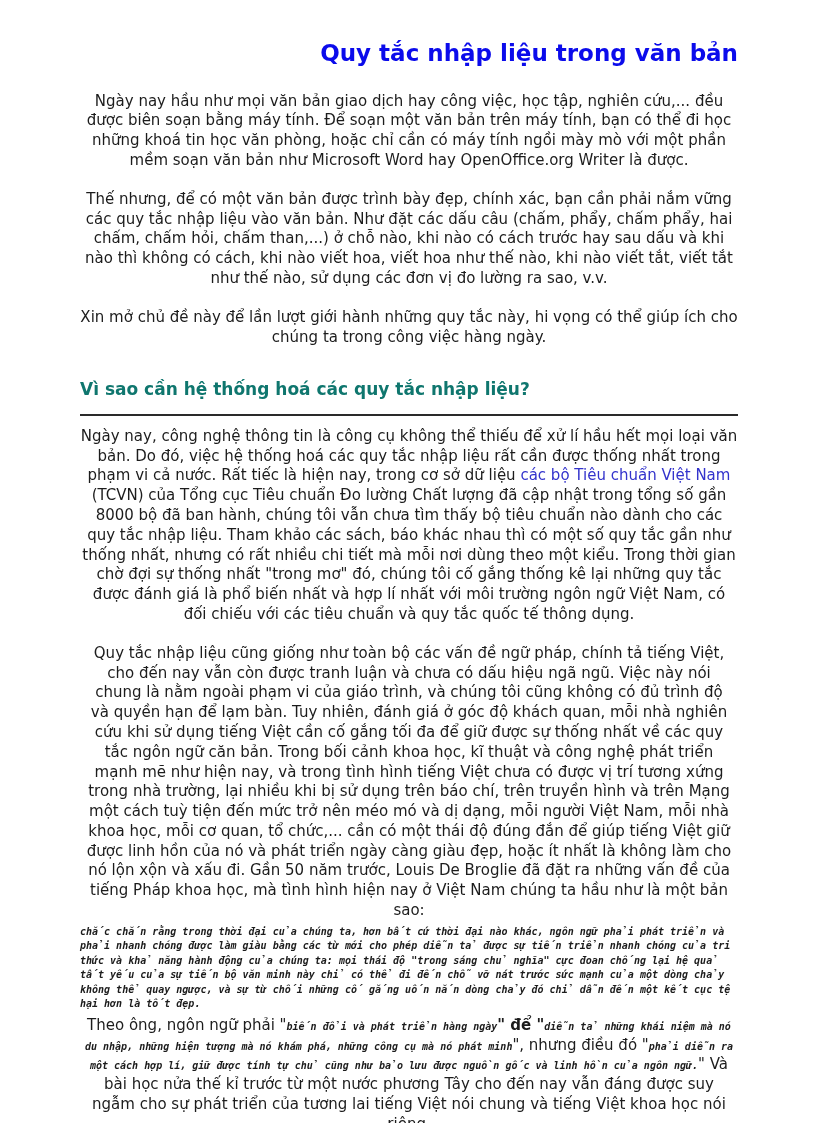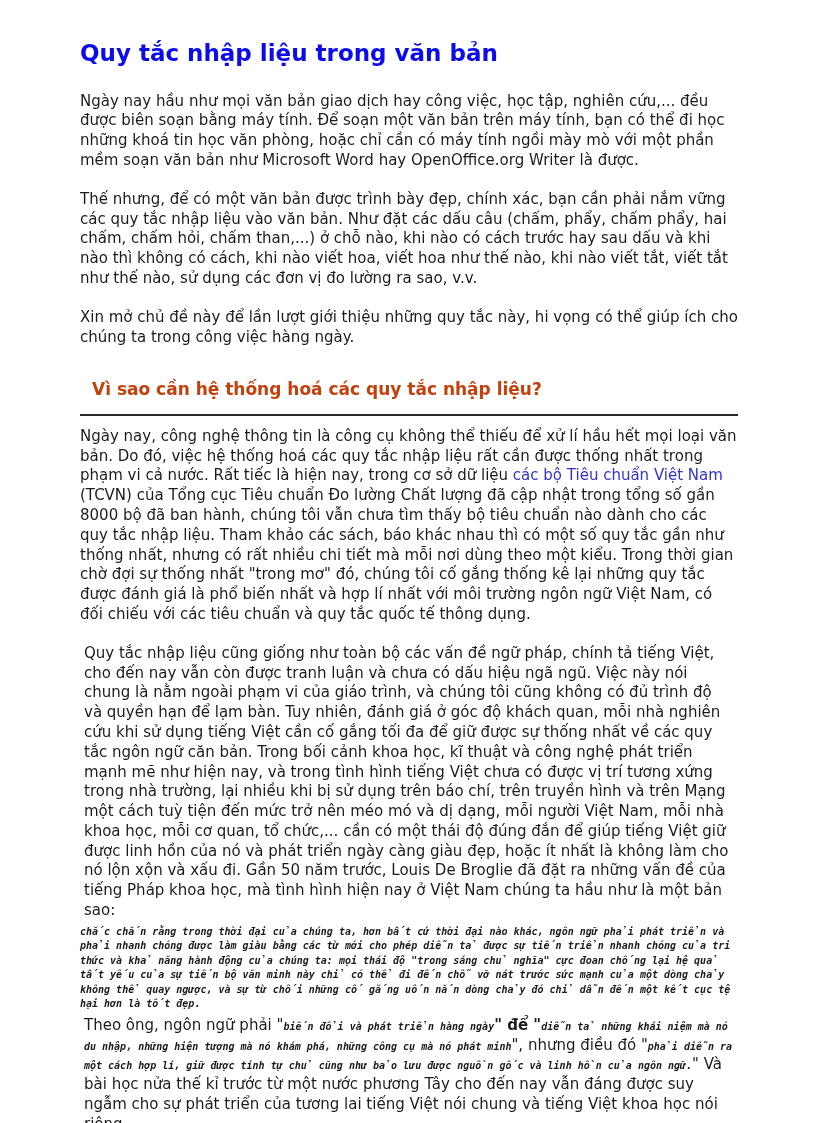--- a/index.html
+++ b/index.html
@@ -4,31 +4,31 @@
 <style>
   html, body { margin:0; padding:0; background:#ffffff; }
   body {
     width:816px; min-height:1123px;
     font-family:"DejaVu Sans","Liberation Sans",sans-serif;
     color:#1c1c1c;
     -webkit-font-smoothing:antialiased;
   }
   .page { padding:40px 78px 40px 80px; box-sizing:border-box; }
   .title {
-    color:#0b0beb; text-align:left;
+    color:#0b0beb; text-align:right;
     font-size:23px; font-weight:bold;
     margin:0 0 24px 0; line-height:1.2;
   }
   .para {
     font-size:15px; line-height:1.32;
-    margin:0 0 19px 0; text-align:left;
+    margin:0 0 19px 0; text-align:center;
   }
   .section-heading {
-    color:#c2410c; font-size:17px; font-weight:bold;
-    margin:32px 0 0 12px; line-height:1.2;
+    color:#0f766e; font-size:17px; font-weight:bold;
+    margin:32px 0 0 0; line-height:1.2;
   }
   .rule {
     border:none; border-top:2px solid #2a2a2a;
     margin:14px 0 11px 0; height:0;
   }
   .mono-quote, .mono-inline {
     font-family:"DejaVu Sans Mono","Liberation Mono",monospace;
     font-weight:bold; font-style:italic;
     font-size:10px;
   }
@@ -40,21 +40,21 @@
 </style>
 </head>
 <body>
 
 <div class="page">
 
   <h1 class="title">Quy tắc nhập liệu trong văn bản</h1>
 
   <p class="para">Ngày nay hầu như mọi văn bản giao dịch hay công việc, học tập, nghiên cứu,... đều được biên soạn bằng máy tính. Để soạn một văn bản trên máy tính, bạn có thể đi học những khoá tin học văn phòng, hoặc chỉ cần có máy tính ngồi mày mò với một phần mềm soạn văn bản như Microsoft Word hay OpenOffice.org Writer là được.</p>
   <p class="para">Thế nhưng, để có một văn bản được trình bày đẹp, chính xác, bạn cần phải nắm vững các quy tắc nhập liệu vào văn bản. Như đặt các dấu câu (chấm, phẩy, chấm phẩy, hai chấm, chấm hỏi, chấm than,...) ở chỗ nào, khi nào có cách trước hay sau dấu và khi nào thì không có cách, khi nào viết hoa, viết hoa như thế nào, khi nào viết tắt, viết tắt như thế nào, sử dụng các đơn vị đo lường ra sao, v.v.</p>
-  <p class="para">Xin mở chủ đề này để lần lượt giới thiệu những quy tắc này, hi vọng có thể giúp ích cho chúng ta trong công việc hàng ngày.</p>
+  <p class="para">Xin mở chủ đề này để lần lượt giới hành những quy tắc này, hi vọng có thể giúp ích cho chúng ta trong công việc hàng ngày.</p>
 
   <h2 class="section-heading">Vì sao cần hệ thống hoá các quy tắc nhập liệu?</h2>
   <hr class="rule">
 
   <p class="para"><span>Ngày nay, công nghệ thông tin là công cụ không thể thiếu để xử lí hầu hết mọi loại văn bản. Do đó, việc hệ thống hoá các quy tắc nhập liệu rất cần được thống nhất trong phạm vi cả nước. Rất tiếc là hiện nay, trong cơ sở dữ liệu </span><a class="link">các bộ Tiêu chuẩn Việt Nam</a><span> (TCVN) của Tổng cục Tiêu chuẩn Đo lường Chất lượng đã cập nhật trong tổng số gần 8000 bộ đã ban hành, chúng tôi vẫn chưa tìm thấy bộ tiêu chuẩn nào dành cho các quy tắc nhập liệu. Tham khảo các sách, báo khác nhau thì có một số quy tắc gần như thống nhất, nhưng có rất nhiều chi tiết mà mỗi nơi dùng theo một kiểu. Trong thời gian chờ đợi sự thống nhất "trong mơ" đó, chúng tôi cố gắng thống kê lại những quy tắc được đánh giá là phổ biến nhất và hợp lí nhất với môi trường ngôn ngữ Việt Nam, có đối chiếu với các tiêu chuẩn và quy tắc quốc tế thông dụng.</span></p>
 
   <div class="flow-block">
     <div class="para">Quy tắc nhập liệu cũng giống như toàn bộ các vấn đề ngữ pháp, chính tả tiếng Việt, cho đến nay vẫn còn được tranh luận và chưa có dấu hiệu ngã ngũ. Việc này nói chung là nằm ngoài phạm vi của giáo trình, và chúng tôi cũng không có đủ trình độ và quyền hạn để lạm bàn. Tuy nhiên, đánh giá ở góc độ khách quan, mỗi nhà nghiên cứu khi sử dụng tiếng Việt cần cố gắng tối đa để giữ được sự thống nhất về các quy tắc ngôn ngữ căn bản. Trong bối cảnh khoa học, kĩ thuật và công nghệ phát triển mạnh mẽ như hiện nay, và trong tình hình tiếng Việt chưa có được vị trí tương xứng trong nhà trường, lại nhiều khi bị sử dụng trên báo chí, trên truyền hình và trên Mạng một cách tuỳ tiện đến mức trở nên méo mó và dị dạng, mỗi người Việt Nam, mỗi nhà khoa học, mỗi cơ quan, tổ chức,... cần có một thái độ đúng đắn để giúp tiếng Việt giữ được linh hồn của nó và phát triển ngày càng giàu đẹp, hoặc ít nhất là không làm cho nó lộn xộn và xấu đi. Gần 50 năm trước, Louis De Broglie đã đặt ra những vấn đề của tiếng Pháp khoa học, mà tình hình hiện nay ở Việt Nam chúng ta hầu như là một bản sao:</div>
     <div class="mono-quote">chắc chắn rằng trong thời đại của chúng ta, hơn bất cứ thời đại nào khác, ngôn ngữ phải phát triển và phải nhanh chóng được làm giàu bằng các từ mới cho phép diễn tả được sự tiến triển nhanh chóng của tri thức và khả năng hành động của chúng ta: mọi thái độ "trong sáng chủ nghĩa" cực đoan chống lại hệ quả tất yếu của sự tiến bộ văn minh này chỉ có thể đi đến chỗ vỡ nát trước sức mạnh của một dòng chảy không thể quay ngược, và sự từ chối những cố gắng uốn nắn dòng chảy đó chỉ dẫn đến một kết cục tệ hại hơn là tốt đẹp.</div>
     <div class="para"><span>Theo ông, ngôn ngữ phải "</span><span class="mono-inline">biến đổi và phát triển hàng ngày</span><span class="bold">" để "</span><span class="mono-inline">diễn tả những khái niệm mà nó du nhập, những hiện tượng mà nó khám phá, những công cụ mà nó phát minh</span><span>", nhưng điều đó "</span><span class="mono-inline">phải diễn ra một cách hợp lí, giữ được tính tự chủ cũng như bảo lưu được nguồn gốc và linh hồn của ngôn ngữ.</span><span>" Và bài học nửa thế kỉ trước từ một nước phương Tây cho đến nay vẫn đáng được suy ngẫm cho sự phát triển của tương lai tiếng Việt nói chung và tiếng Việt khoa học nói riêng.</span></div>

